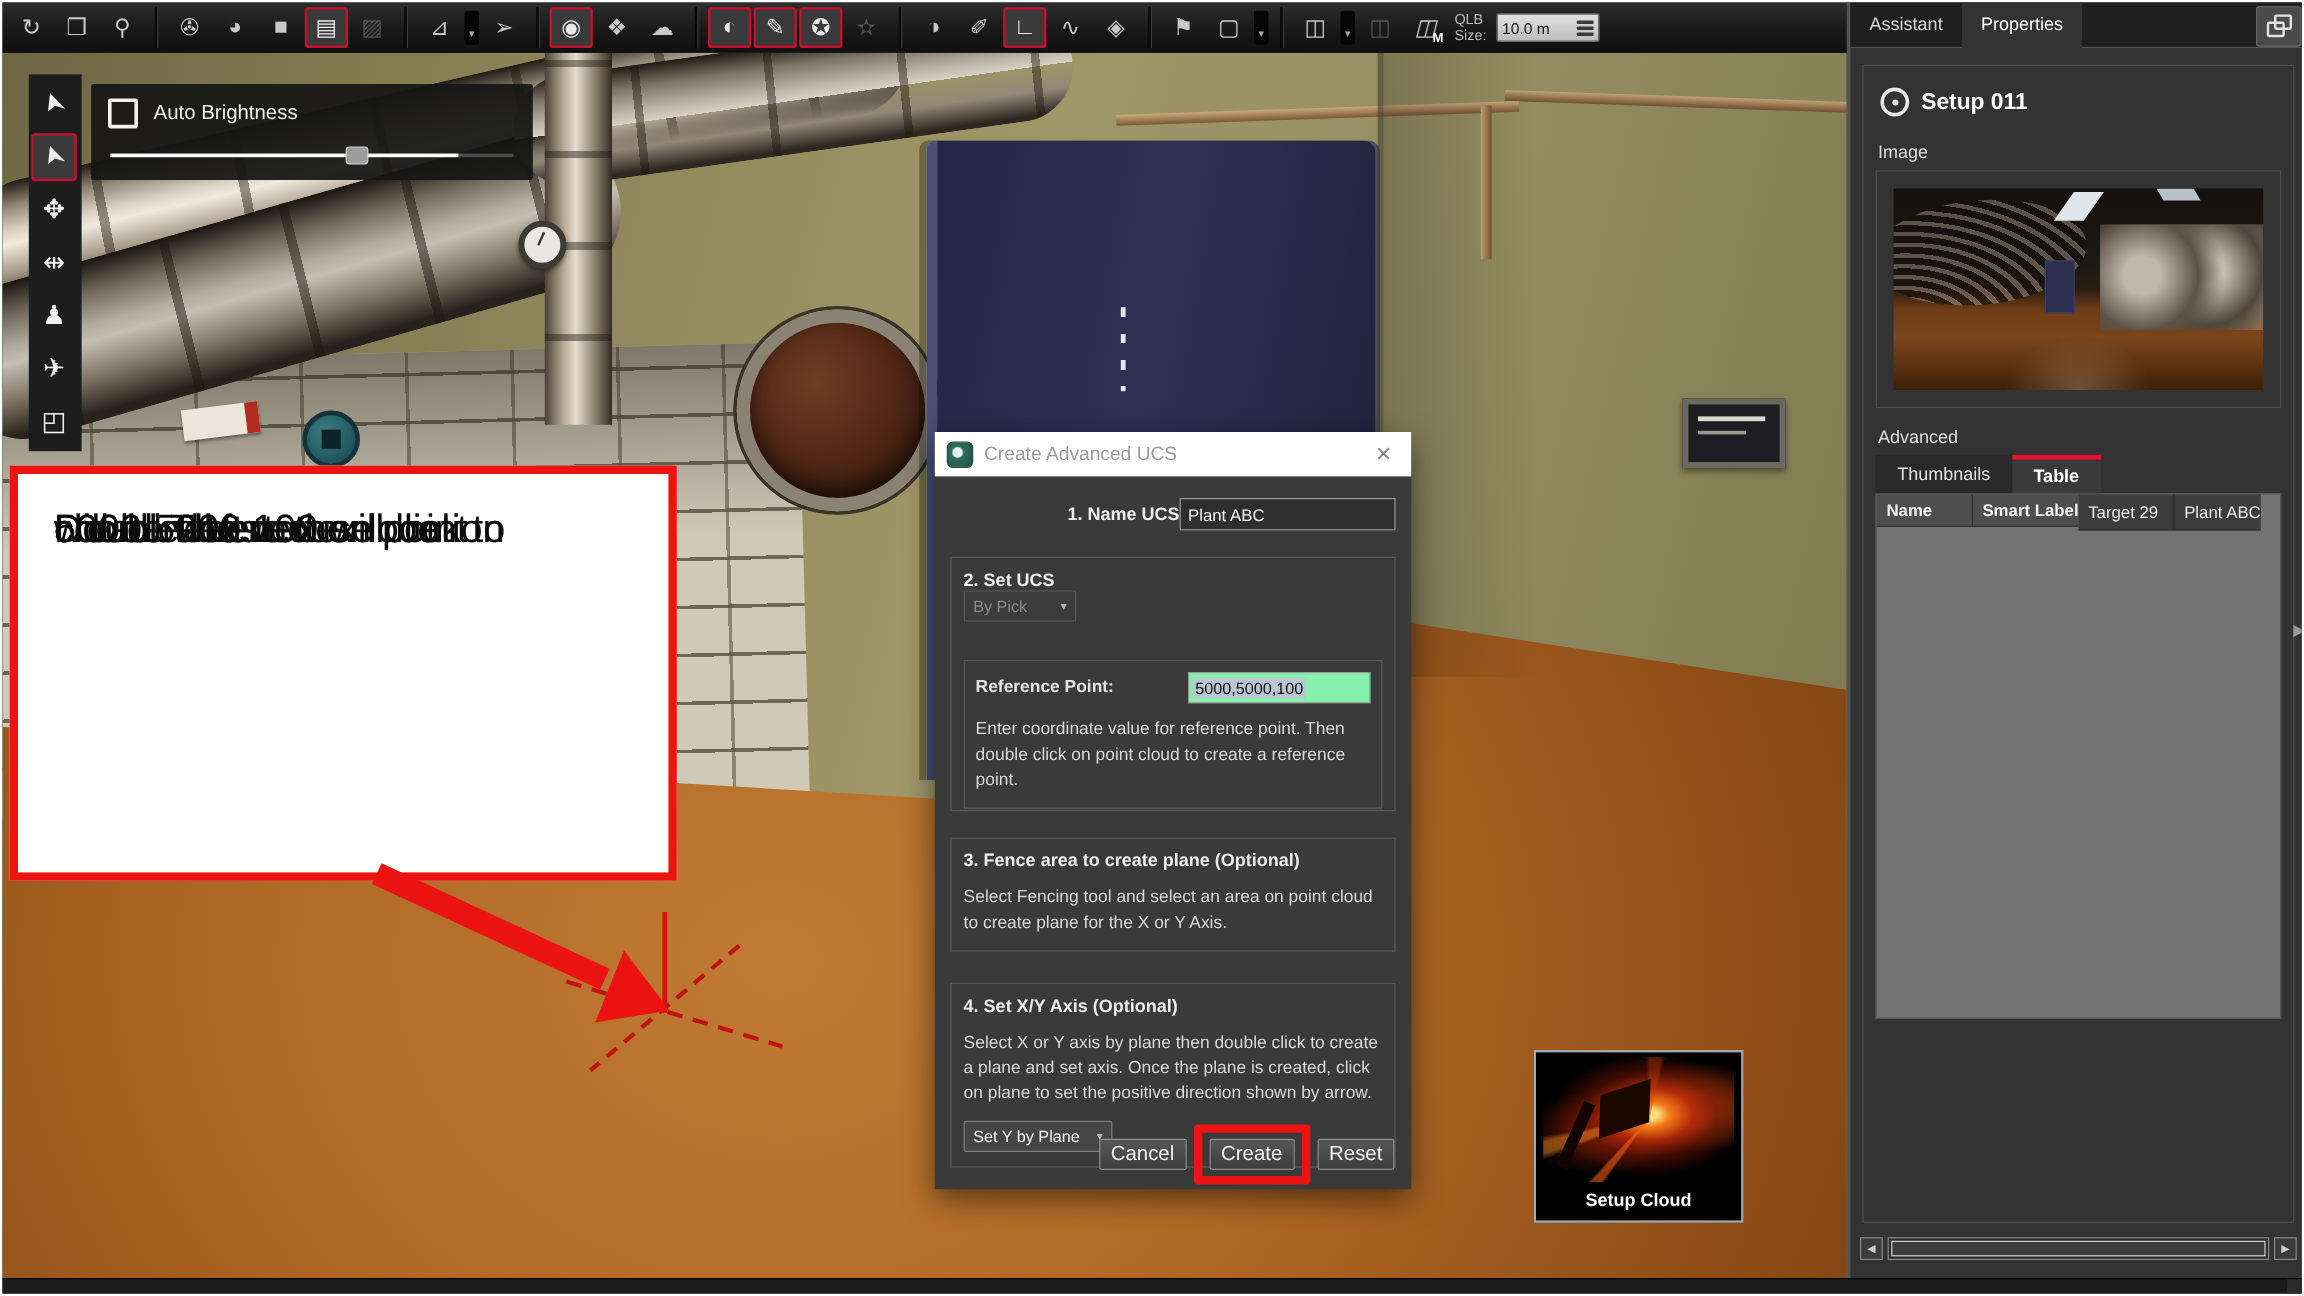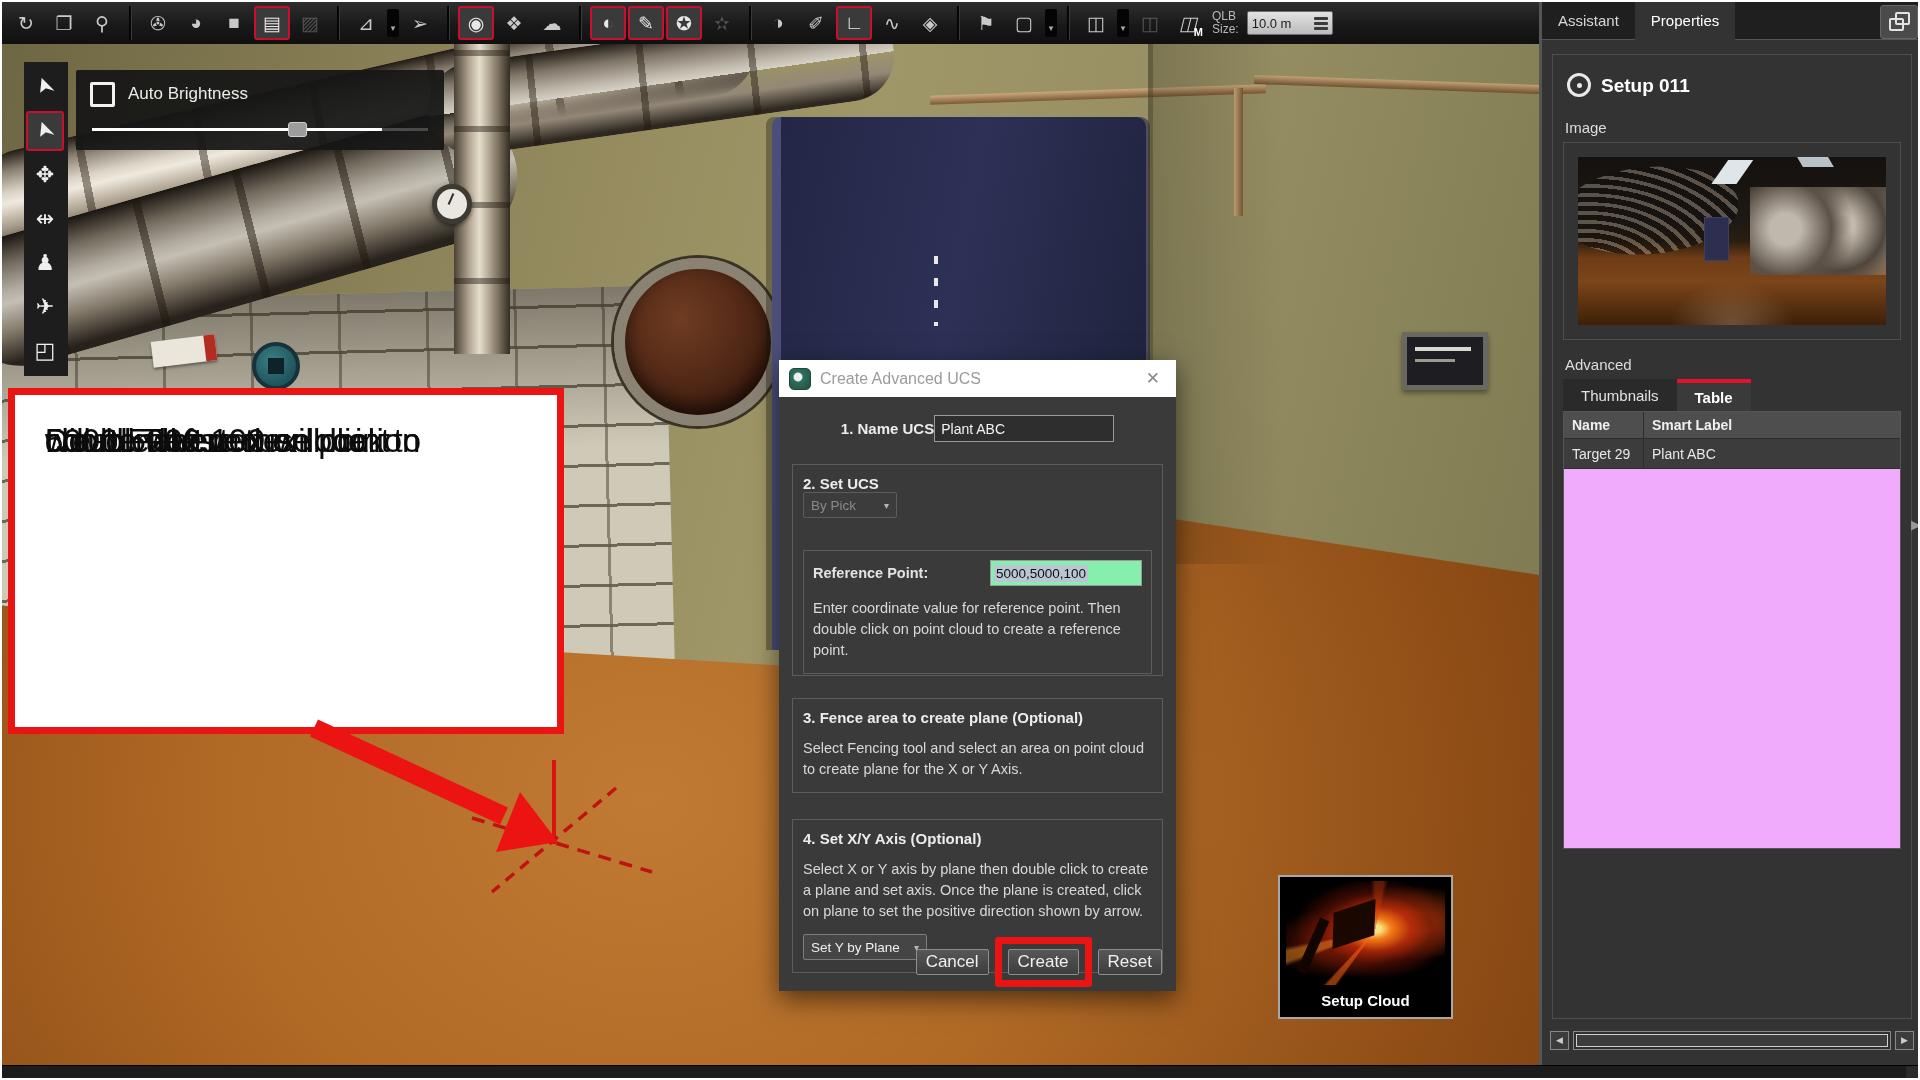--- a/index.html
+++ b/index.html
@@ -50,21 +50,21 @@
   .pano .lightB{position:absolute;left:72%;top:0;width:10%;height:6%;background:#b9c2c8;transform:skewX(30deg)}
   .pano .pdoor{position:absolute;left:41%;top:36%;width:8%;height:26%;background:#2c2f50;border:1px solid #3c3f63}
   .pano .machs{position:absolute;right:0;top:18%;width:44%;height:52%;
     background:radial-gradient(circle at 26% 48%,#c0b8ac 0 14%,#5c5248 42%,transparent 62%),
                radial-gradient(circle at 66% 44%,#cdc4b6 0 12%,#4e463c 44%,transparent 64%),
                radial-gradient(circle at 92% 50%,#a99f92 0 10%,transparent 50%)}
   .pano .pfloorglow{position:absolute;left:30%;bottom:0;width:40%;height:26%;background:radial-gradient(ellipse at 50% 100%,rgba(255,220,190,.25),transparent 70%)}
   .ttabs{display:flex;margin-top:6px;align-items:flex-end}
   .ttab{height:32px;display:flex;align-items:center;padding:0 18px;font-size:15px;color:#e2e2e2;background:#2a2a2a}
   .ttab.sel{background:#3a3a3a;border-top:4px solid #e8112d;color:#fff;font-weight:bold}
-  .tgt-table{border:1px solid #555;height:438px;display:flex;flex-direction:column;background:#f0abfc}
+  .tgt-table{border:1px solid #555;height:438px;display:flex;flex-direction:row;background:#737373}
   .trowhead{display:flex;background:#4e4e4e;color:#f0f0f0;font-size:14px;font-weight:bold;height:27px;align-items:center;border-bottom:1px solid #2c2c2c}
   .trow{display:flex;background:#3c3c3c;color:#e8e8e8;font-size:14px;height:30px;align-items:center;border-bottom:1px solid #2f2f2f}
   .c-name{width:80px;padding-left:8px;border-right:1px solid #2c2c2c;align-self:stretch;display:flex;align-items:center}
   .c-smart{flex:1;padding-left:8px}
   .collapse{position:absolute;right:1px;top:515px;color:#999;font-size:13px}
   .hscroll{position:absolute;left:8px;right:8px;bottom:14px;height:22px;display:flex;align-items:center;gap:4px}
   .hbtn{width:19px;height:19px;border:1px solid #888;background:#3c3c3c;color:#ccc;font-size:9px;display:flex;align-items:center;justify-content:center}
   .htrack{flex:1;height:19px;border:1px solid #888;background:#303030;padding:2px}
   .hthumb{height:100%;width:100%;border:1px solid #cfcfcf;background:#3c3c3c}
 
@@ -151,21 +151,21 @@
   .scloud .cap{position:absolute;left:0;bottom:0;width:100%;text-align:center;color:#fff;font-size:15px;font-weight:bold;padding-bottom:8px}
 
   
   .dlg{position:absolute;left:777px;top:358px;width:397px;height:631px;background:#3a3a3a;z-index:20;
     box-shadow:0 8px 24px rgba(0,0,0,.55);color:#e3e3e3;font-size:15px}
   .dlg-title{height:37px;background:#fff;display:flex;align-items:center;padding:0 10px;gap:9px}
   .dlg-logo{width:22px;height:22px;border-radius:5px;background:radial-gradient(circle at 40% 40%,#e9f2ee 0 22%,#2e6e5e 30%,#235548 85%);border:1px solid #1d4a3e}
   .dlg-title .t{flex:1;color:#9b9b9b;font-size:16px}
   .dlg-close{color:#8b8b8b;font-size:17px;background:none;border:none;padding:2px 6px;font-family:inherit}
   .dlg-body{padding:12px 13px 0}
-  .row1{display:flex;align-items:center;justify-content:center;margin-top:6px}
+  .row1{display:flex;align-items:center;justify-content:flex-end;margin-top:6px}
   .steplab{font-size:15px;font-weight:bold;color:#ececec}
   .txtin{width:180px;height:27px;background:#2e2e2e;border:1px solid #9a9a9a;color:#f2f2f2;font-size:14px;padding:0 6px;font-family:inherit}
   .secbox{border:1px solid #5c5c5c;margin-top:22px;padding:10px 10px 12px}
   .dd{height:26px;background:#454545;border:1px solid #7d7d7d;border-radius:2px;display:inline-flex;align-items:center;justify-content:space-between;padding:0 7px;font-size:13.5px;color:#f0f0f0;gap:10px}
   .dd.disabled{color:#8a8a8a;background:#3c3c3c;border-color:#5c5c5c}
   .dd .c{font-size:10px;color:#b5b5b5}
   .innerbox{border:1px solid #5c5c5c;margin-top:32px;padding:9px 9px 12px}
   .refrow{display:flex;align-items:center;justify-content:space-between}
   .reflab{font-weight:bold;font-size:14.5px}
   .refin{width:152px;height:26px;background:#86efac;border:1px solid #9a9a9a;display:flex;align-items:center;padding:0 3px}

